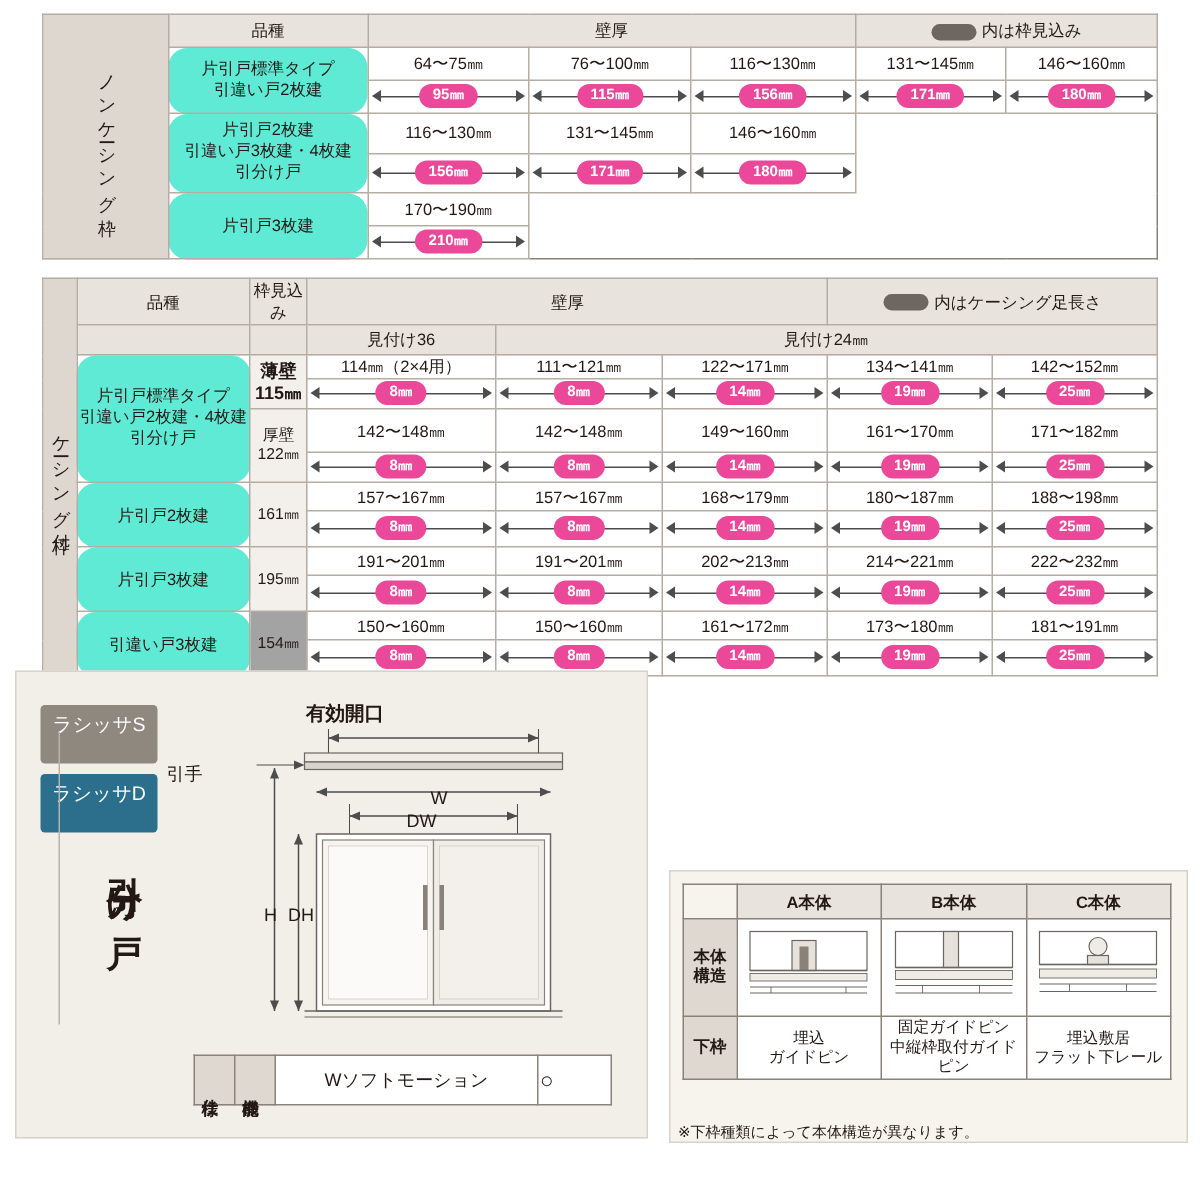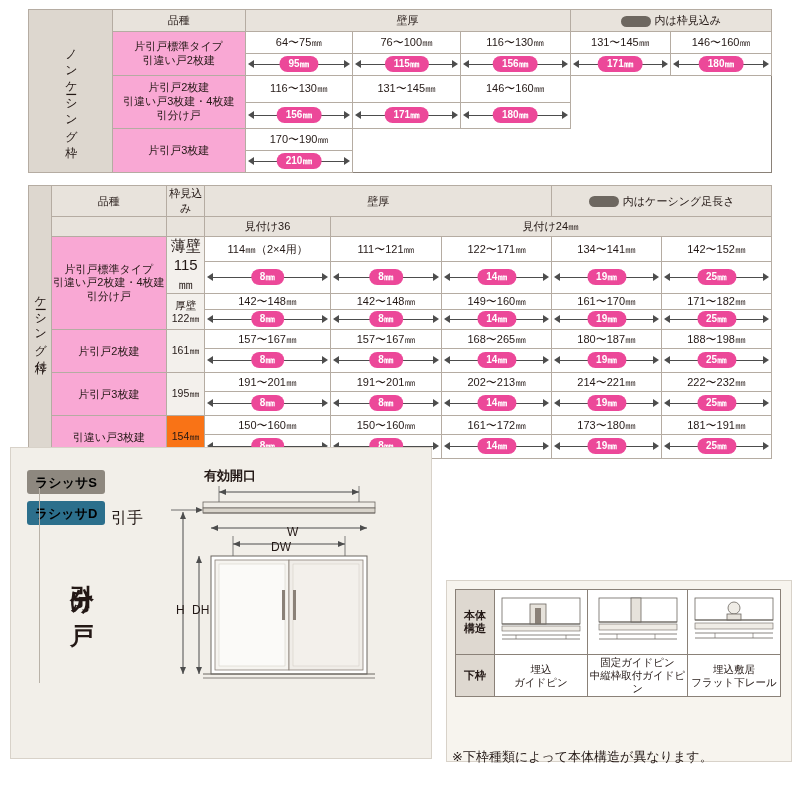--- a/index.html
+++ b/index.html
@@ -13,21 +13,21 @@
     overflow:hidden;
   }
   .wrap{position:relative;width:800px;height:800px;}
 
   
   table{border-collapse:collapse;}
   .tbl{border:1px solid #8a8178;}
   .tbl td,.tbl th{border:1px solid #b5aca2;padding:0;text-align:center;vertical-align:middle;font-weight:normal;}
   .hdr{background:#e8e3dc;font-weight:bold;}
   .vhdr{background:#ded8d0;font-weight:bold;}
-  .rowlab{background:#f9a8d4;text-align:left;padding-left:6px;}
+  .rowlab{background:#5eead4;text-align:left;padding-left:6px;border-radius:13px;}
 
   
   .sidelabel{
     background:#ddd7cf;
     font-weight:bold;
     letter-spacing:2px;
     width:22px;
   }
   .sidelabel span{
     writing-mode:vertical-rl;
@@ -69,22 +69,22 @@
   #t2 td{font-size:11px;}
 
   .twoline{line-height:1.25;}
 
   
   #panel{
     position:absolute;left:10px;top:447px;width:420px;height:310px;
     background:#f2efe9;border:1px solid #d8d2c9;
   }
   .badge{
-    display:block;width:78px;height:24px;line-height:25px;text-align:center;
-    color:#000000;font-size:13px;font-weight:bold;border-radius:3px;margin-bottom:7px;
+    display:block;width:78px;height:39px;line-height:25px;text-align:center;
+    color:#ffffff;font-size:13px;font-weight:normal;border-radius:3px;margin-bottom:7px;
   }
   .badge.s{background:#8e887f;}
   .badge.d{background:#2c6f8c;}
   #bigtitle{
     position:absolute;left:44px;top:118px;width:40px;
     font-size:24px;font-weight:bold;letter-spacing:4px;
     writing-mode:vertical-rl;text-orientation:upright;line-height:1.1;
   }
   .vrule{position:absolute;left:28px;top:40px;width:1px;height:195px;background:#b9b2a8;}
 
@@ -103,21 +103,21 @@
   #panel2{
     position:absolute;left:446px;top:580px;width:344px;height:180px;
     background:#f7f4ee;border:1px solid #d8d2c9;
   }
   #t3{position:absolute;left:8px;top:8px;width:326px;}
   #t3 td{border:1px solid #8a8178;text-align:center;font-size:11px;}
   #t3 .hd{background:#e8e3dc;font-weight:bold;height:20px;}
   #t3 .sidehd{background:#ded8d0;font-weight:bold;width:36px;font-size:11px;line-height:1.2;}
   #t3 .body{background:#fff;height:62px;}
   #t3 .foot{background:#fff;height:34px;line-height:1.25;font-size:10.5px;}
-  #note{position:absolute;left:452px;top:748px;font-size:13px;}
+  #note{position:absolute;left:452px;top:748px;font-size:10px;}
 </style>
 </head>
 <body>
 
 <div class="wrap">
 
   <table class="tbl" id="t1">
     <tbody>
         <tr>
       <td class="sidelabel" rowspan="7"><span>ノンケーシング枠</span></td>
@@ -255,21 +255,21 @@
       <td class="hdr" style="width:128px;">見付け36</td>
       <td class="hdr" colspan="4">見付け24㎜</td>
     </tr>
 
     <tr>
       <td class="rowlab twoline" rowspan="4" style="height:84px;">
         <div>片引戸標準タイプ</div>
         <div>引違い戸2枚建・4枚建</div>
         <div>引分け戸</div>
       </td>
-      <td class="vhdr twoline" rowspan="2" style="background:#f3f0ec;font-weight:normal;font-size:15px;">
+      <td class="vhdr twoline" rowspan="2" style="background:#f3f0ec;font-weight:bold;font-size:12px;">
         <div>薄壁</div>
         <div>115㎜</div>
       </td>
       <td class="valcell" style="width:128px;">114㎜（2×4用）</td>
       <td class="valcell" style="width:114px;margin-top:29px;">111〜121㎜</td>
       <td class="valcell" style="width:112px;">122〜171㎜</td>
       <td class="valcell" style="width:112px;">134〜141㎜</td>
       <td class="valcell" style="width:112px;">142〜152㎜</td>
     </tr>
     <tr>
@@ -367,21 +367,21 @@
               <div class="pill">25㎜</div>
             </div>
           </td>
     </tr>
 
     <tr>
       <td class="rowlab" rowspan="2" style="height:42px;">片引戸2枚建</td>
       <td rowspan="2" style="background:#f3f0ec;font-size:10.5px;">161㎜</td>
       <td class="valcell">157〜167㎜</td>
       <td class="valcell">157〜167㎜</td>
-      <td class="valcell">168〜265㎜</td>
+      <td class="valcell">168〜179㎜</td>
       <td class="valcell">180〜187㎜</td>
       <td class="valcell">188〜198㎜</td>
     </tr>
     <tr>
       <td>
             <div class="measure">
               <div class="line"></div>
               <div class="ar-l"></div>
               <div class="ar-r"></div>
               <div class="pill">8㎜</div>
@@ -468,21 +468,21 @@
               <div class="line"></div>
               <div class="ar-l"></div>
               <div class="ar-r"></div>
               <div class="pill">25㎜</div>
             </div>
           </td>
     </tr>
 
     <tr>
       <td class="rowlab" rowspan="2" style="height:42px;">引違い戸3枚建</td>
-      <td rowspan="2" style="background:#f97316;font-size:10.5px;">154㎜</td>
+      <td rowspan="2" style="background:#a3a3a3;font-size:10.5px;">154㎜</td>
       <td class="valcell">150〜160㎜</td>
       <td class="valcell">150〜160㎜</td>
       <td class="valcell">161〜172㎜</td>
       <td class="valcell">173〜180㎜</td>
       <td class="valcell">181〜191㎜</td>
     </tr>
     <tr>
       <td>
             <div class="measure">
               <div class="line"></div>
@@ -576,31 +576,47 @@
       <line x1="42" y1="52" x2="42" y2="214" stroke="#4d4d4d" stroke-width="1"></line>
       <path d="M42,52 l-3,7 l6,0 z" fill="#4d4d4d"></path>
       <path d="M42,214 l-3,-7 l6,0 z" fill="#4d4d4d"></path>
 
       <line x1="58" y1="96" x2="58" y2="214" stroke="#4d4d4d" stroke-width="1"></line>
       <path d="M58,96 l-3,7 l6,0 z" fill="#4d4d4d"></path>
       <path d="M58,214 l-3,-7 l6,0 z" fill="#4d4d4d"></path>
     </svg>
 
     <div style="position:absolute;left:193px;top:19px;font-size:13px;font-weight:bold;">有効開口</div>
-    <div style="position:absolute;left:100px;top:60px;font-size:16px;">引手</div>
+    <div style="position:absolute;left:100px;top:60px;font-size:12px;">引手</div>
     <div style="position:absolute;left:276px;top:77px;font-size:12px;">W</div>
     <div style="position:absolute;left:260px;top:92px;font-size:12px;">DW</div>
     <div style="position:absolute;left:165px;top:155px;font-size:12px;">H</div>
     <div style="position:absolute;left:181px;top:155px;font-size:12px;">DH</div>
 
+    <table id="spec">
+      <tbody>
+          <tr>
+        <td class="lab"><span>仕様</span></td>
+        <td class="lab"><span>機能</span></td>
+        <td class="nm">Wソフトモーション</td>
+        <td class="ck">○</td>
+      </tr>
+    </tbody>
+      </table>
   </div>
 
   <div id="panel2">
     <table id="t3">
       <tbody>
+          <tr>
+        <td class="hd" style="background:#f7f4ee;border:1px solid #8a8178;"></td>
+        <td class="hd" style="width:94px;">A本体</td>
+        <td class="hd" style="width:94px;">B本体</td>
+        <td class="hd" style="width:94px;">C本体</td>
+      </tr>
       <tr>
         <td class="sidehd">
           <div>本体</div>
           <div>構造</div>
         </td>
         <td class="body">
           <svg width="90" height="58" viewBox="0 0 90 58">
             <rect x="6" y="6" width="78" height="26" fill="#ffffff" stroke="#6b6660" stroke-width="0.8"></rect>
             <rect x="34" y="12" width="16" height="20" fill="#e6e2db" stroke="#6b6660" stroke-width="0.8"></rect>
             <rect x="39" y="16" width="6" height="16" fill="#8a8178"></rect>

